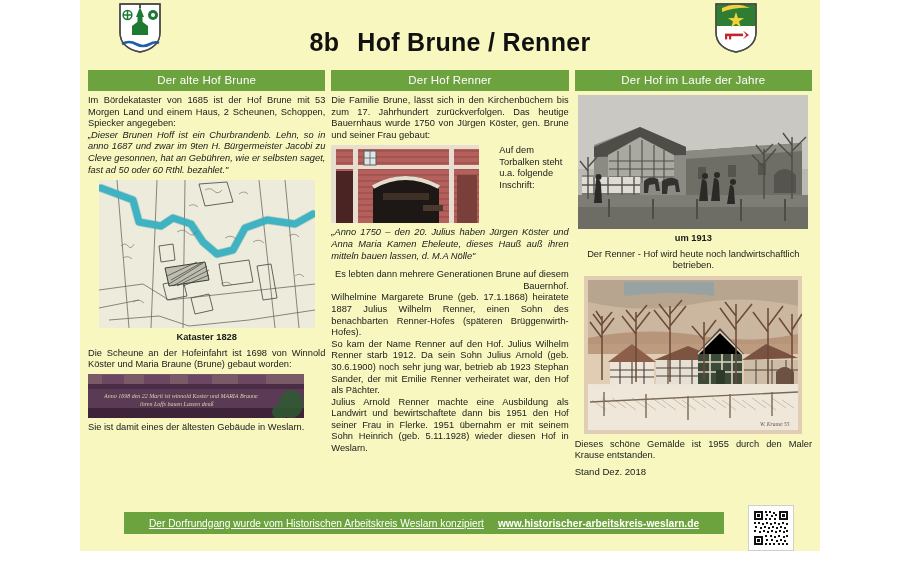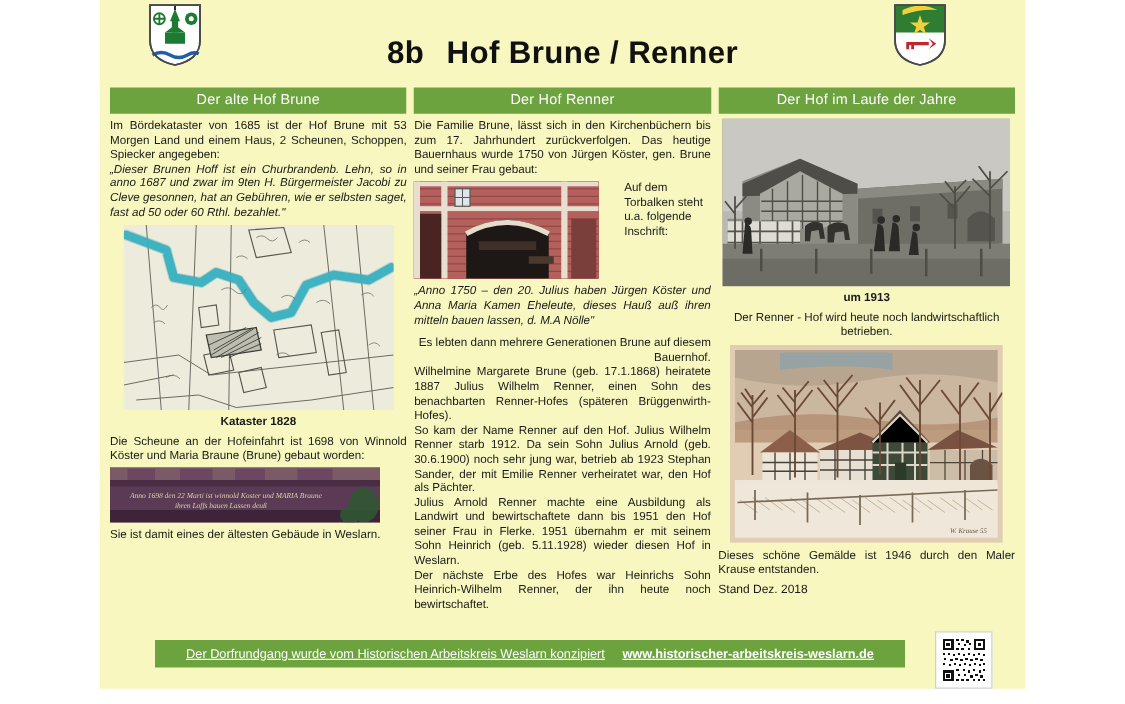--- a/index.html
+++ b/index.html
@@ -358,21 +358,20 @@
         </div>
         <div class="side-note">Auf dem Torbalken steht u.a. folgende Inschrift:</div>
       </div>
 
       <p class="quote">„Anno 1750 – den 20. Julius haben Jürgen Köster und Anna Maria Kamen Eheleute, dieses Hauß auß ihren mitteln bauen lassen, d. M.A Nölle"</p>
       <div class="spacer7"></div>
       <p class="body left">Es lebten dann mehrere Generationen Brune auf diesem Bauernhof.</p>
       <p class="body">Wilhelmine Margarete Brune (geb. 17.1.1868) heiratete 1887 Julius Wilhelm Renner, einen Sohn des benachbarten Renner-Hofes (späteren Brüggenwirth-Hofes).</p>
       <p class="body">So kam der Name Renner auf den Hof. Julius Wilhelm Renner starb 1912. Da sein Sohn Julius Arnold (geb. 30.6.1900) noch sehr jung war, betrieb ab 1923 Stephan Sander, der mit Emilie Renner verheiratet war, den Hof als Pächter.</p>
       <p class="body">Julius Arnold Renner machte eine Ausbildung als Landwirt und bewirtschaftete dann bis 1951 den Hof seiner Frau in Flerke. 1951 übernahm er mit seinem Sohn Heinrich (geb. 5.11.1928) wieder diesen Hof in Weslarn.</p>
-      <p class="body">Der nächste Erbe des Hofes war Heinrichs Sohn Heinrich-Wilhelm Renner, der ihn heute noch bewirtschaftet.</p>
     </div>
 
     <div class="col col-3">
       <div class="section-head">Der Hof im Laufe der Jahre</div>
 
       <div class="bwphoto">
         <svg width="230" height="134" viewBox="0 0 230 134">
           <rect width="230" height="134" fill="#b9b8b2"></rect>
           <rect width="230" height="74" fill="#c9c8c3"></rect>
 
@@ -496,21 +495,21 @@
 
           <g stroke="#7a6a55" stroke-width="1.4">
             <path d="M6 126 L214 116"></path>
             <path d="M20 116 V140 M62 118 V142 M104 120 V144 M146 118 V142 M188 116 V140"></path>
           </g>
 
           <text x="176" y="150" font-family="Liberation Serif, serif" font-size="5.5" fill="#6a5442" font-style="italic">W. Krause 55</text>
         </svg>
       </div>
 
-      <p class="body" style="margin-top:5px">Dieses schöne Gemälde ist 1946 durch den Maler Krause entstanden.</p>
+      <p class="body" style="margin-top:5px">Dieses schöne Gemälde ist 1955 durch den Maler Krause entstanden.</p>
       <div class="stand">Stand Dez. 2018</div>
     </div>
   </div>
 
   <div class="footer-bar">
     <span>Der Dorfrundgang  wurde vom Historischen Arbeitskreis Weslarn konzipiert</span>
     <span class="url">www.historischer-arbeitskreis-weslarn.de</span>
   </div>
 
   <div class="qr">

